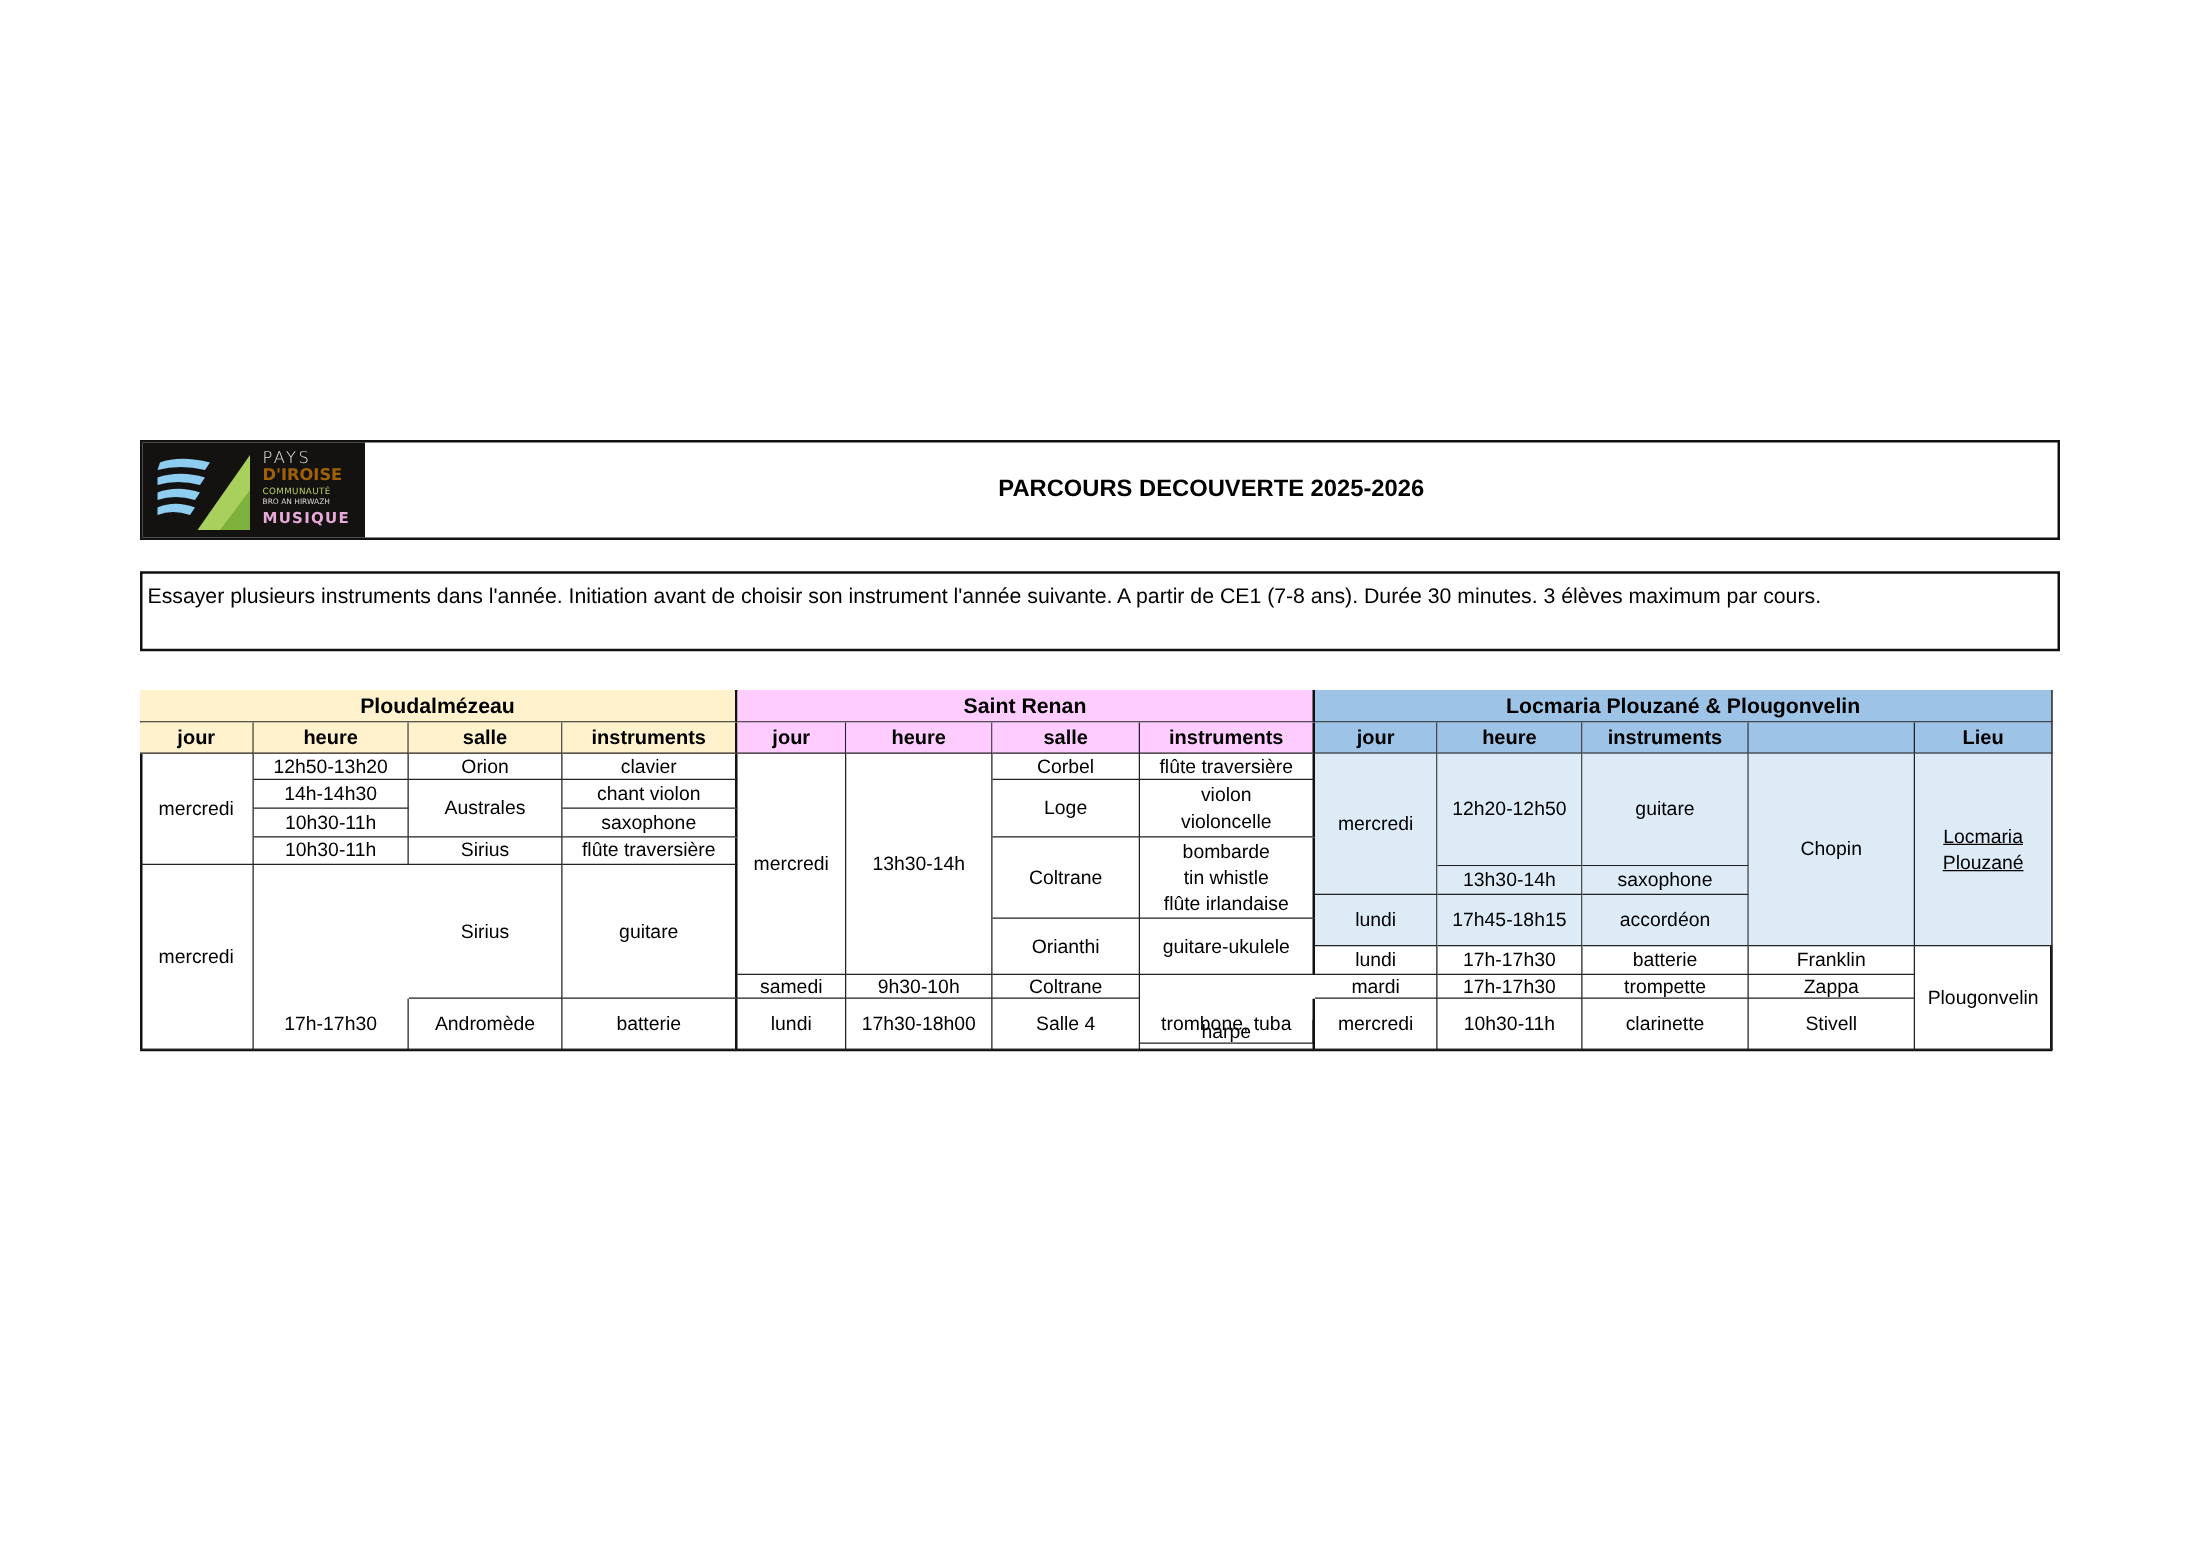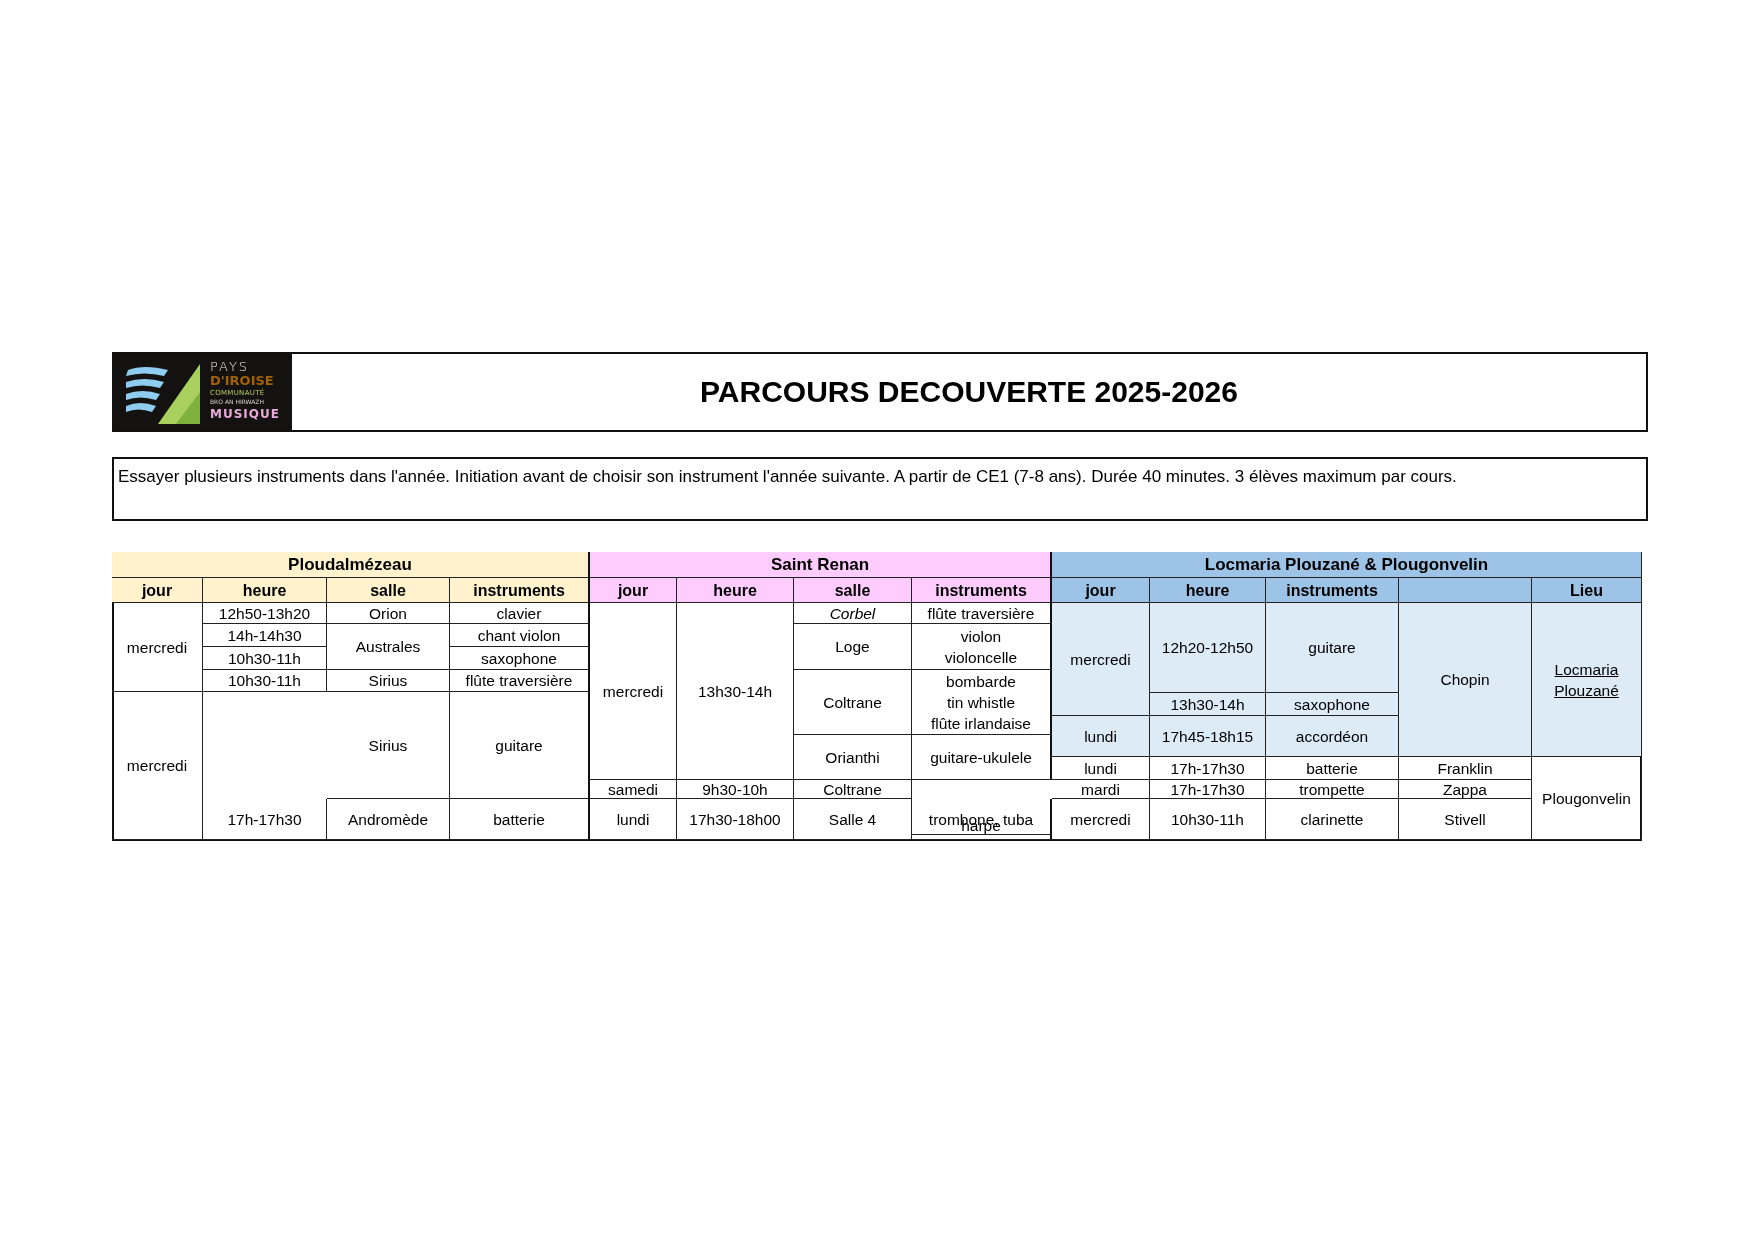--- a/index.html
+++ b/index.html
@@ -11,21 +11,21 @@
   .logo { position: absolute; left: 0; top: 0; width: 178px; height: 100%; background: #141210; }
   .logo svg { position: absolute; left: 10px; top: 8px; }
   .logo .txt { position: absolute; left: 96px; top: 6px; line-height: 1; }
   .logo .pays { color: #e8e8e8; font-size: 13px; letter-spacing: 2px; font-weight: 300; }
   .logo .iroise { color: #a16207; font-size: 13px; font-weight: bold; margin-top: 1px; }
   .logo .comm { color: #b7cf62; font-size: 7px; margin-top: 3px; letter-spacing: 0.3px; }
   .logo .bro { color: #d8d8d8; font-size: 6px; margin-top: 2px; }
   .logo .mus { color: #e7a9d8; font-size: 12px; font-weight: bold; margin-top: 3px; letter-spacing: 1px; }
   .title { position: absolute; left: 178px; right: 0; top: 0; bottom: 0;
            display: flex; align-items: center; justify-content: center;
-           font-size: 30px; font-weight: bold; font-family: "Liberation Sans", sans-serif; }
+           font-size: 19px; font-weight: bold; font-family: "Liberation Sans", sans-serif; }
 
   .desc-box { position: absolute; left: 112px; top: 457px; width: 1536px; height: 64px;
               border: 2px solid #111; box-sizing: border-box; padding: 4px 4px;
               font-family: "Liberation Sans", sans-serif; font-size: 17px; line-height: 27px; }
 
   .tbl { position: absolute; left: 112px; top: 552px; width: 1530px; height: 289px;
          border: 2.5px solid #111; box-sizing: border-box; }
   .cell { position: absolute; box-sizing: border-box; border-right: 1px solid #222; border-bottom: 1px solid #222;
           display: flex; align-items: center; justify-content: center; text-align: center;
           font-family: "Liberation Sans", sans-serif; font-size: 15.5px; line-height: 21px; white-space: pre-line; }
@@ -54,21 +54,21 @@
       <div class="pays">PAYS</div>
       <div class="iroise">D'IROISE</div>
       <div class="comm">COMMUNAUTÉ</div>
       <div class="bro">BRO AN HIRWAZH</div>
       <div class="mus">MUSIQUE</div>
     </div>
   </div>
   <div class="title">PARCOURS DECOUVERTE 2025-2026</div>
 </div>
 
-<div class="desc-box">Essayer plusieurs instruments dans l'année. Initiation avant de choisir son instrument l'année suivante. A partir de CE1 (7-8 ans). Durée 40 minutes. 3 élèves maximum par cours.</div>
+<div class="desc-box">Essayer plusieurs instruments dans l'année. Initiation avant de choisir son instrument l'année suivante. A partir de CE1 (7-8 ans). Durée 30 minutes. 3 élèves maximum par cours.</div>
 
 <div class="tbl" id="tbl">
     <div class="cell region yellow sec-div" style="left: -2px; top: -2px; width: 478px; height: 26px;">Ploudalmézeau</div>
     <div class="cell region pink sec-div" style="left: 476px; top: -2px; width: 462px; height: 26px;">Saint Renan</div>
     <div class="cell region blue" style="left: 938px; top: -2px; width: 590px; height: 26px;">Locmaria Plouzané &amp; Plougonvelin</div>
     <div class="cell hdr yellow" style="left: -2px; top: 24px; width: 91px; height: 25px;">jour</div>
     <div class="cell hdr yellow" style="left: 89px; top: 24px; width: 124px; height: 25px;">heure</div>
     <div class="cell hdr yellow" style="left: 213px; top: 24px; width: 123px; height: 25px;">salle</div>
     <div class="cell hdr yellow sec-div" style="left: 336px; top: 24px; width: 140px; height: 25px;">instruments</div>
     <div class="cell hdr pink" style="left: 476px; top: 24px; width: 87px; height: 25px;">jour</div>
@@ -97,21 +97,21 @@
     <div class="cell sec-div" style="left: 336px; top: 93px; width: 140px; height: 23px;">saxophone</div>
     <div class="cell sec-div" style="left: 336px; top: 116px; width: 140px; height: 22px;">flûte traversière</div>
     <div class="cell sec-div" style="left: 336px; top: 138px; width: 140px; height: 107px;">guitare</div>
     <div class="cell sec-div" style="left: 336px; top: 245px; width: 140px; height: 41px;">batterie</div>
     <div class="cell " style="left: 476px; top: 49px; width: 87px; height: 177px;">mercredi</div>
     <div class="cell " style="left: 476px; top: 226px; width: 87px; height: 19px;">samedi</div>
     <div class="cell " style="left: 476px; top: 245px; width: 87px; height: 41px;">lundi</div>
     <div class="cell " style="left: 563px; top: 49px; width: 117px; height: 177px;">13h30-14h</div>
     <div class="cell " style="left: 563px; top: 226px; width: 117px; height: 19px;">9h30-10h</div>
     <div class="cell " style="left: 563px; top: 245px; width: 117px; height: 41px;">17h30-18h00</div>
-    <div class="cell " style="left: 680px; top: 49px; width: 118px; height: 21px; font-style: italic;">Corbel</div>
+    <div class="cell " style="left: 680px; top: 49px; width: 118px; height: 21px;">Corbel</div>
     <div class="cell " style="left: 680px; top: 70px; width: 118px; height: 46px;">Loge</div>
     <div class="cell " style="left: 680px; top: 116px; width: 118px; height: 65px;">Coltrane</div>
     <div class="cell " style="left: 680px; top: 181px; width: 118px; height: 45px;">Orianthi</div>
     <div class="cell " style="left: 680px; top: 226px; width: 118px; height: 19px;">Coltrane</div>
     <div class="cell " style="left: 680px; top: 245px; width: 118px; height: 41px;">Salle 4</div>
     <div class="cell sec-div" style="left: 798px; top: 49px; width: 140px; height: 21px;">flûte traversière</div>
     <div class="cell sec-div" style="left: 798px; top: 70px; width: 140px; height: 46px;">violon
 violoncelle</div>
     <div class="cell sec-div" style="left: 798px; top: 116px; width: 140px; height: 65px;">bombarde
 tin whistle

